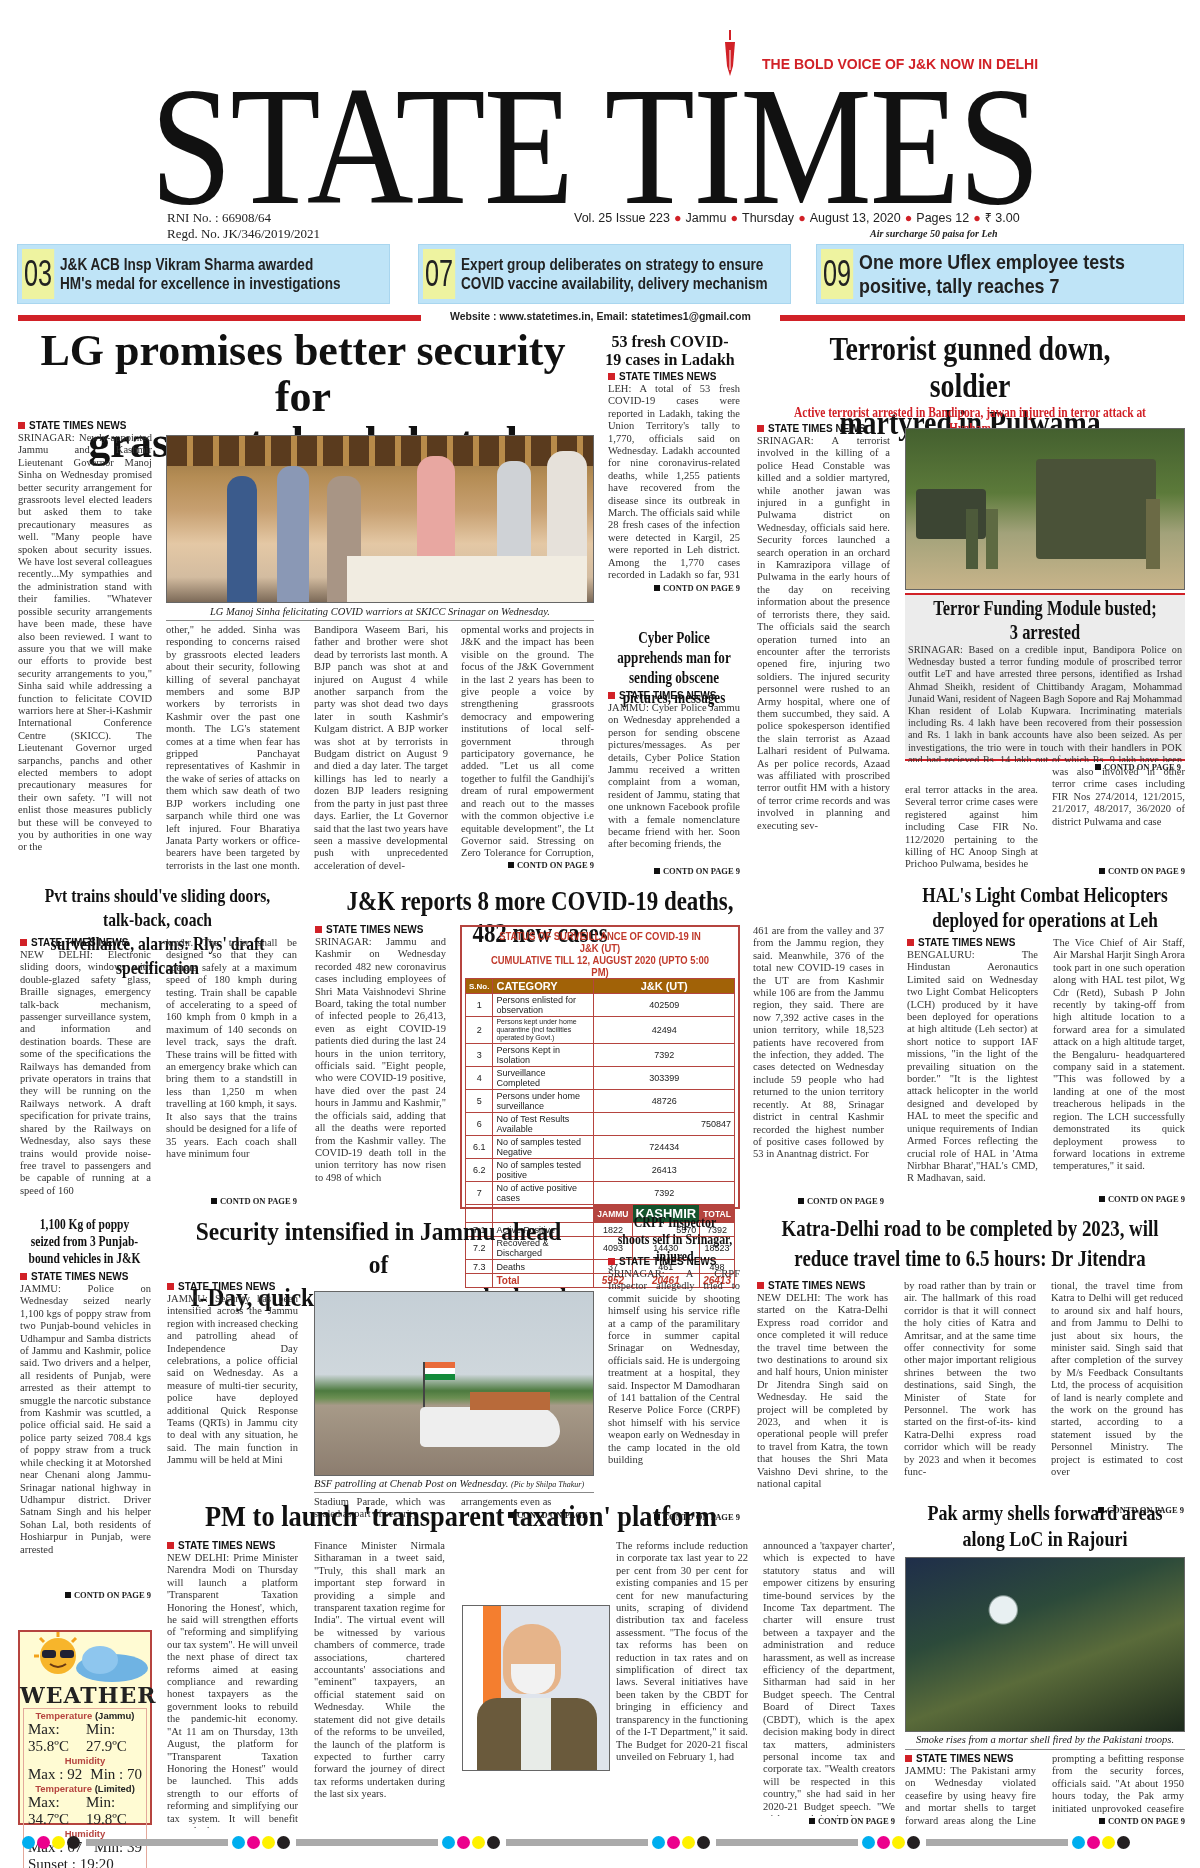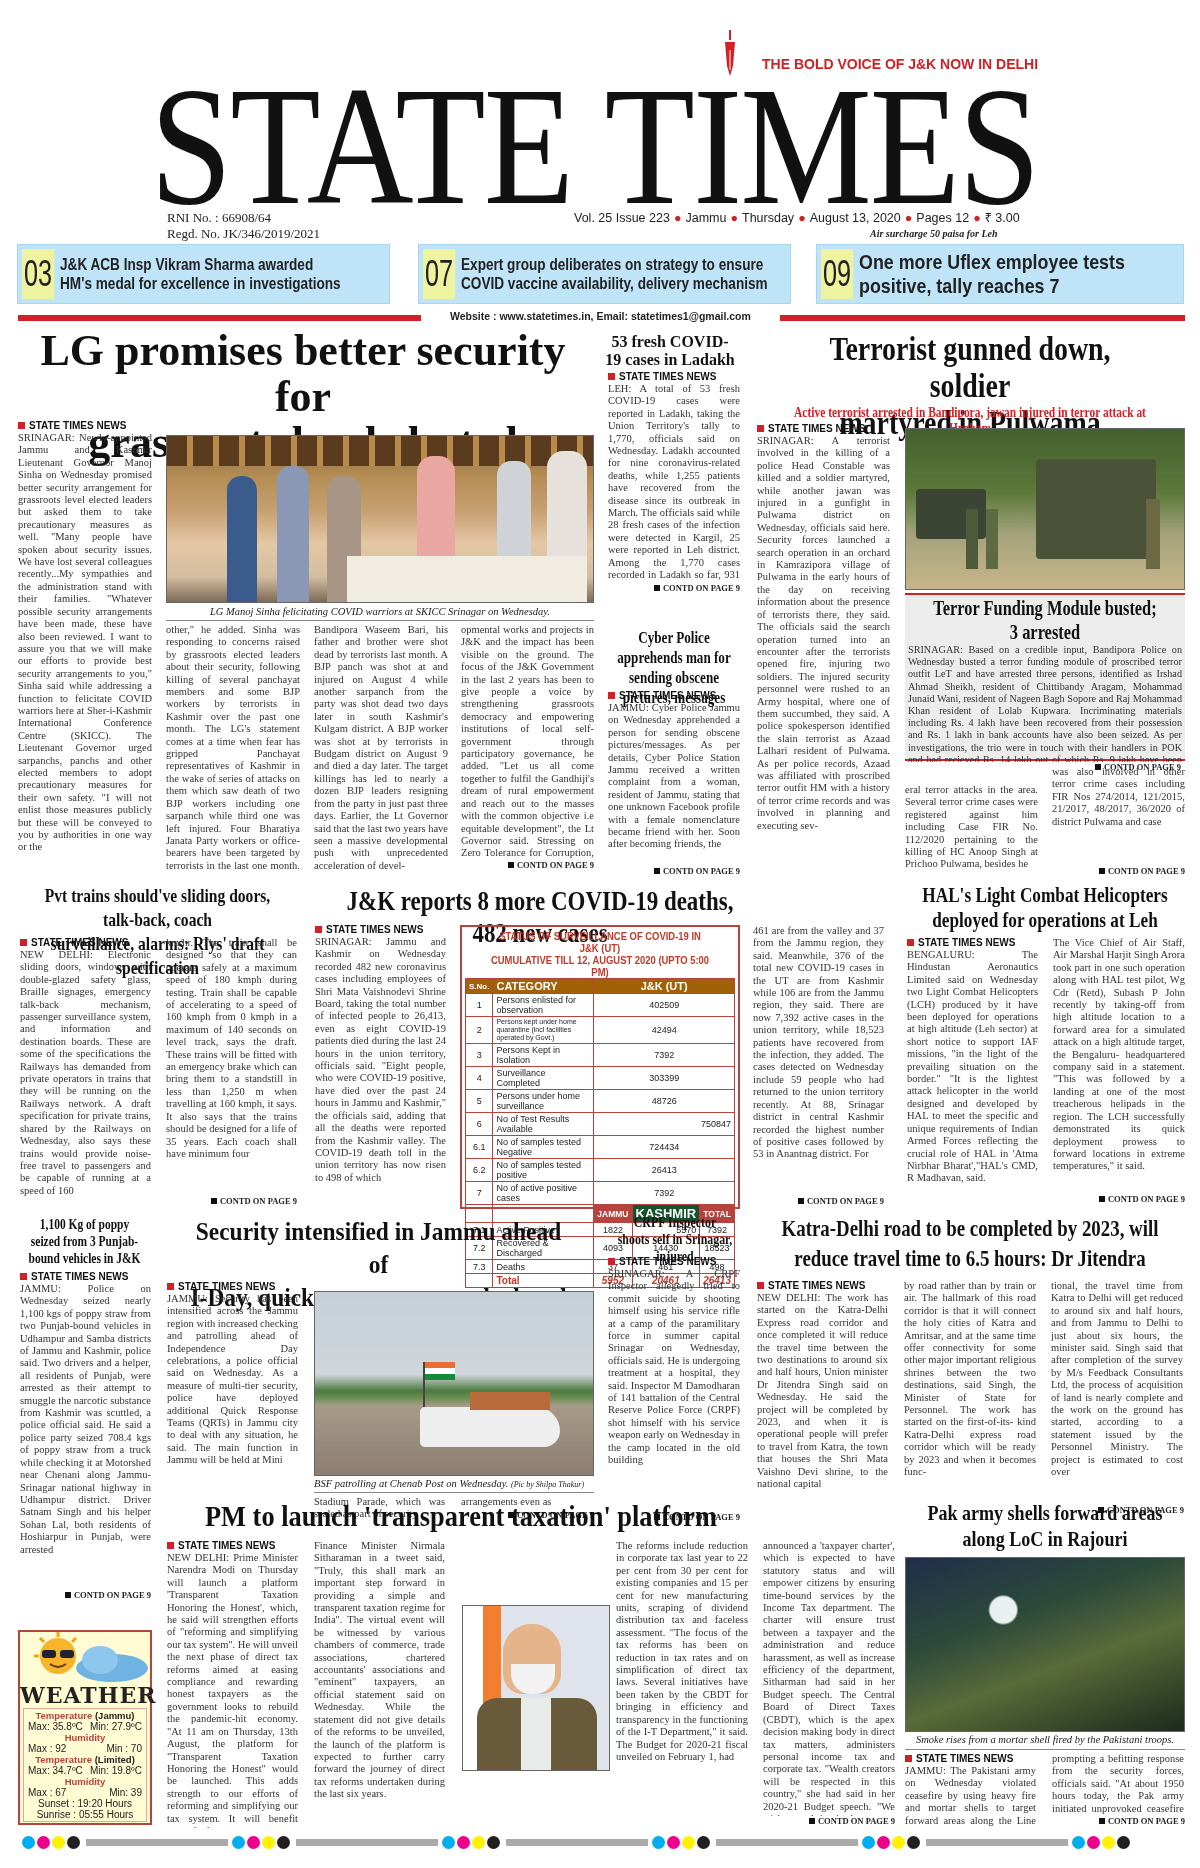--- a/index.html
+++ b/index.html
@@ -27,21 +27,21 @@
 .photo{border:1px solid #666;overflow:hidden}
 .cap{font-style:italic;font-size:10.5px;text-align:center}
 .subred{font-family:"Liberation Serif",serif;font-weight:bold;color:#d12127;font-size:14px;text-align:center}
 table.cv{border-collapse:collapse;width:100%;font-family:"Liberation Sans",sans-serif;font-size:9px}
 table.cv td,table.cv th{border:1px solid #b5443f;padding:1px 3px;height:14px}
 table.cv th{background:#a16207;color:#fff;font-size:11px}
 .cvbox{border:2px solid #b5443f;padding:3px}
 .cvtitle{color:#c0392b;font-family:"Liberation Sans",sans-serif;font-weight:bold;font-size:11.5px;line-height:12px;text-align:center}
 .weather{border:2px solid #b5443f;background:#fffbd3}
 .wtitle{font-family:"DejaVu Serif",serif;font-weight:bold;font-size:22px;text-align:center;letter-spacing:1px}
-.wrow{font-family:Liberation Sans, sans-serif;font-size:10px;display:flex;justify-content:space-between;padding:0 4px}
+.wrow{font-family:Liberation Serif, serif;font-size:15px;display:flex;justify-content:space-between;padding:0 4px}
 .wlab{font-family:"Liberation Sans",sans-serif;font-weight:bold;font-size:9.5px;text-align:center;color:#b5443f}
 .wlab span{color:#222}
 .reg{position:absolute;top:1836px;display:flex;align-items:center}
 .reg i{display:inline-block;width:13px;height:13px;border-radius:50%;margin-right:2px}
 .reg b{display:inline-block;width:142px;height:7px;background:#aaa;margin:0 4px}
 .boxgrey{background:#ececec;border-top:2px solid #d12127;border-bottom:2px solid #d12127}
 </style>
 </head>
 <body>
 

